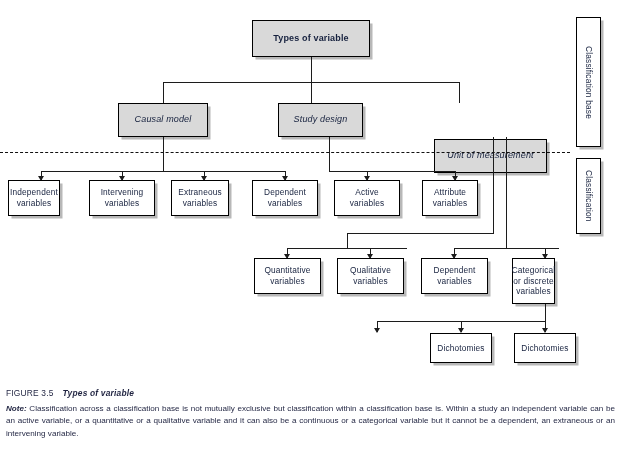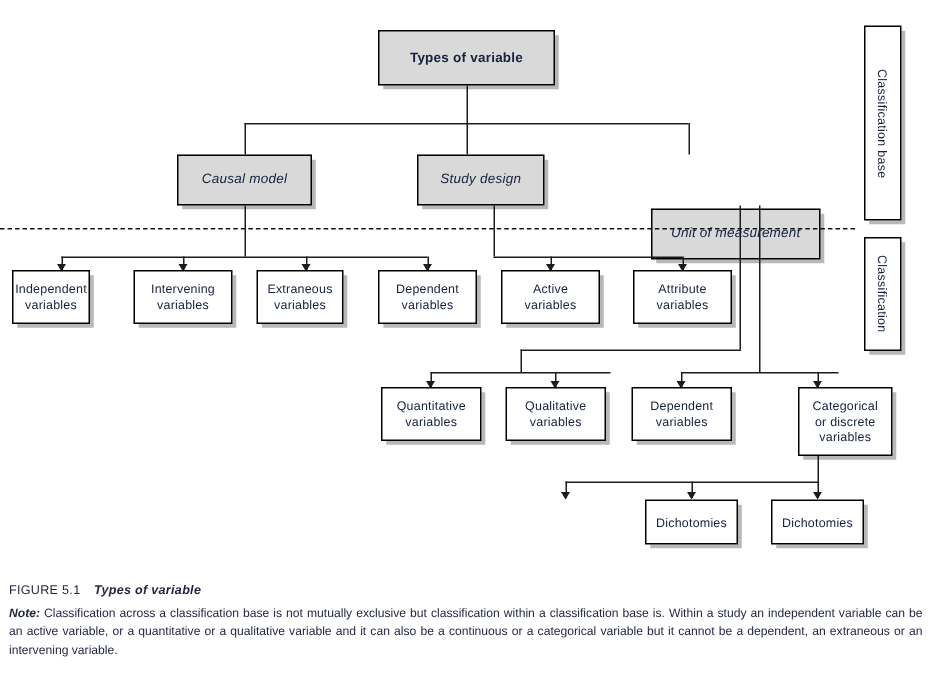--- a/index.html
+++ b/index.html
@@ -113,21 +113,21 @@
   <div class="node" style="left:8px;top:180px;width:52px;height:36px;white-space:pre-line;">Independent
 variables</div>
   <div class="node" style="left:89px;top:180px;width:66px;height:36px;white-space:pre-line;">Intervening
 variables</div>
   <div class="node" style="left:171px;top:180px;width:58px;height:36px;white-space:pre-line;">Extraneous
 variables</div>
   <div class="node" style="left:252px;top:180px;width:66px;height:36px;white-space:pre-line;">Dependent
 variables</div>
   <div class="node" style="left:334px;top:180px;width:66px;height:36px;white-space:pre-line;">Active
 variables</div>
-  <div class="node" style="left:422px;top:180px;width:66px;height:36px;white-space:pre-line;">Attribute
+  <div class="node" style="left:422px;top:180px;width:56px;height:36px;white-space:pre-line;">Attribute
 variables</div>
 
   <div class="vline" style="left:493px;top:137px;height:96px;"></div>
   <div class="hline" style="left:347px;top:233px;width:147px;"></div>
   <div class="vline" style="left:347px;top:233px;height:15px;"></div>
   <div class="hline" style="left:287px;top:248px;width:120px;"></div>
   <div class="vline" style="left:287px;top:248px;height:10px;"></div>
   <div class="arrow" style="left:283.6px;top:254px;"></div>
   <div class="vline" style="left:370px;top:248px;height:10px;"></div>
   <div class="arrow" style="left:366.6px;top:254px;"></div>
@@ -138,21 +138,21 @@
   <div class="arrow" style="left:450.6px;top:254px;"></div>
   <div class="vline" style="left:545px;top:248px;height:10px;"></div>
   <div class="arrow" style="left:541.6px;top:254px;"></div>
 
   <div class="node" style="left:254px;top:258px;width:67px;height:36px;white-space:pre-line;">Quantitative
 variables</div>
   <div class="node" style="left:337px;top:258px;width:67px;height:36px;white-space:pre-line;">Qualitative
 variables</div>
   <div class="node" style="left:421px;top:258px;width:67px;height:36px;white-space:pre-line;">Dependent
 variables</div>
-  <div class="node" style="left:512px;top:258px;width:63px;height:46px;white-space:pre-line;margin-left:20px;">Categorical
+  <div class="node" style="left:512px;top:258px;width:43px;height:46px;white-space:pre-line;">Categorical
 or discrete
 variables</div>
 
   <div class="vline" style="left:545px;top:304px;height:17px;"></div>
   <div class="hline" style="left:377px;top:321px;width:169px;"></div>
   <div class="vline" style="left:377px;top:321px;height:11px;"></div>
   <div class="arrow" style="left:373.6px;top:328px;"></div>
   <div class="vline" style="left:461px;top:321px;height:11px;"></div>
   <div class="arrow" style="left:457.6px;top:328px;"></div>
   <div class="vline" style="left:545px;top:321px;height:11px;"></div>
@@ -163,18 +163,18 @@
 
   <div class="band" style="left:576px;top:17px;width:25px;height:130px;">
     <span>Classification base</span>
   </div>
   <div class="band" style="left:576px;top:158px;width:25px;height:76px;">
     <span>Classification</span>
   </div>
 
   <div class="caption">
     <div class="ttl">
-      <b>FIGURE 5.1</b><i>Types of variable</i>
+      <b>FIGURE 3.5</b><i>Types of variable</i>
     </div>
     <div class="note"><i>Note:</i><span> Classification across a classification base is not mutually exclusive but classification within a classification base is. Within a study an independent variable can be an active variable, or a quantitative or a qualitative variable and it can also be a continuous or a categorical variable but it cannot be a dependent, an extraneous or an intervening variable.</span></div>
   </div>
 
 </div>
 
 </body></html>

